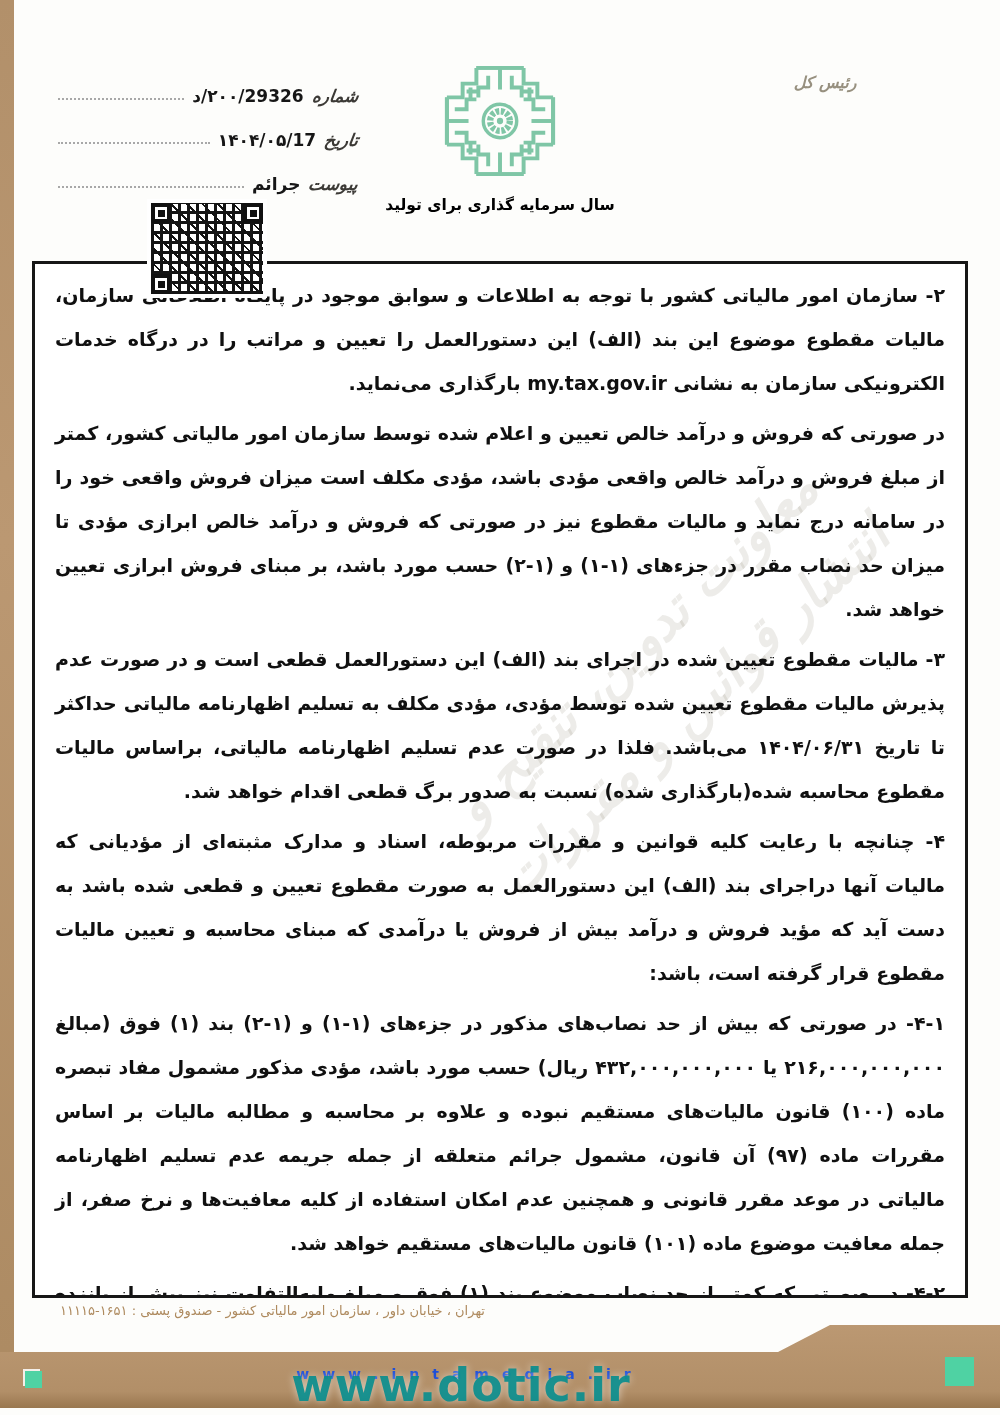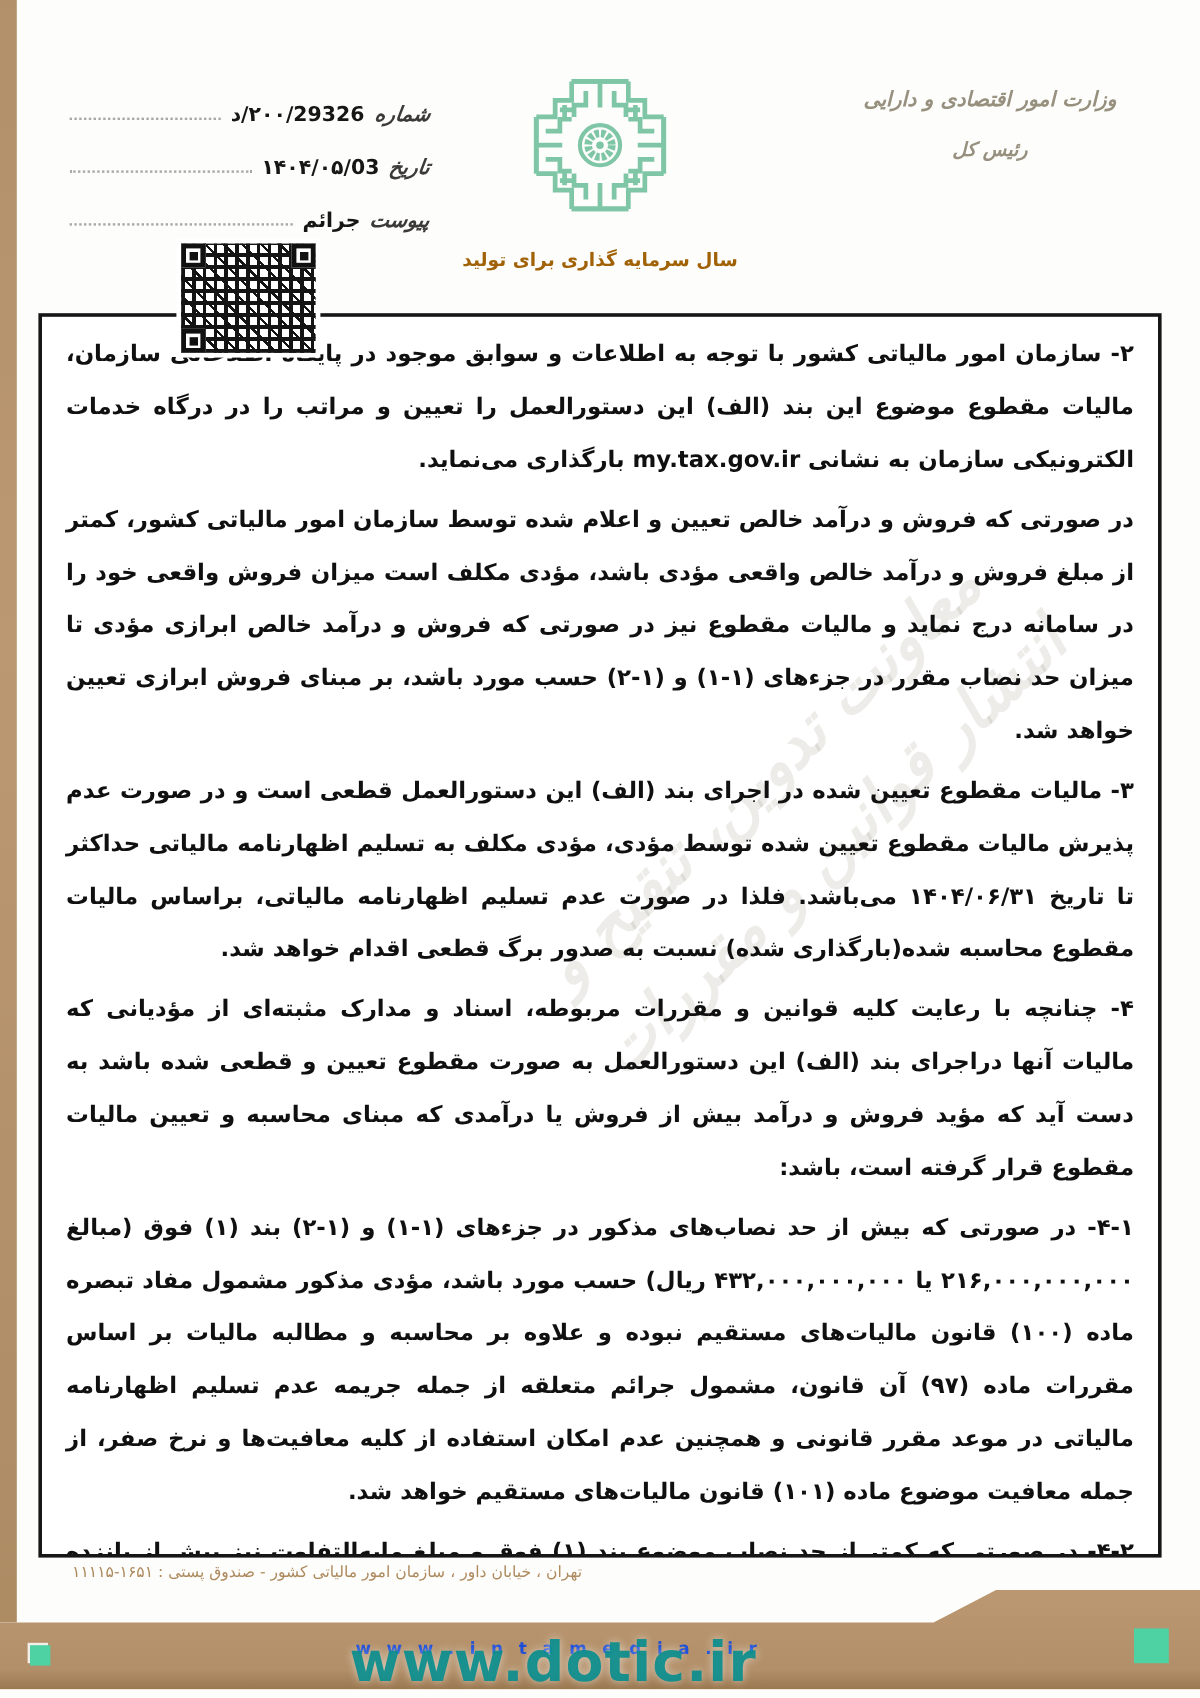--- a/index.html
+++ b/index.html
@@ -54,21 +54,21 @@
   .header-left { position:absolute; left:58px; top:66px; width:300px; z-index:2; }
   .hrow { display:flex; direction:rtl; align-items:flex-end; height:44px; gap:8px; }
   .hlabel {
     font-size:17px; font-weight:bold; font-style:italic; color:#3c3a36;
     transform:skewX(-8deg); white-space:nowrap; padding-bottom:4px;
   }
   .hvalue { font-size:17px; font-weight:bold; color:#161616; white-space:nowrap; padding-bottom:4px; }
   .hleader { flex:1; min-width:18px; border-bottom:2px dotted #a8a8a8; margin-bottom:10px; }
 
   .brand-center { position:absolute; left:378px; top:62px; width:244px; text-align:center; z-index:2; }
-  .brand-slogan { margin-top:24px; font-size:15.5px; font-weight:bold; color:#a16207; }
+  .brand-slogan { margin-top:12px; font-size:15.5px; font-weight:bold; color:#000000; }
 
   .header-right {
     position:absolute; right:20px; top:62px; width:310px; text-align:center;
     color:#97907f; font-size:17px; font-weight:bold; font-style:italic;
     line-height:42px; letter-spacing:1px; filter:blur(.35px); z-index:2;
   }
   .header-right .line3 { font-size:16px; }
 
   
   .qr {
@@ -119,21 +119,21 @@
 <div class="teal-square-right"></div>
 
 <div class="header-left">
   <div class="hrow">
     <span class="hlabel">شماره</span>
     <span class="hvalue">۲۰۰/29326/د</span>
     <span class="hleader"></span>
   </div>
   <div class="hrow">
     <span class="hlabel">تاریخ</span>
-    <span class="hvalue">۱۴۰۴/۰۵/03</span>
+    <span class="hvalue">۱۴۰۴/۰۵/17</span>
     <span class="hleader"></span>
   </div>
   <div class="hrow">
     <span class="hlabel">پیوست</span>
     <span class="hvalue">جرائم</span>
     <span class="hleader"></span>
   </div>
 </div>
 
 <div class="brand-center">
@@ -153,21 +153,20 @@
       <use href="#kufic-motif" transform="rotate(270 60 60)"></use>
     </g>
     <circle cx="60" cy="60" r="17" stroke="#7fc6a6" stroke-width="3.5" fill="none"></circle>
     <circle cx="60" cy="60" r="10" stroke="#7fc6a6" stroke-width="6.5" fill="none" stroke-dasharray="3.6 1.7"></circle>
     <circle cx="60" cy="60" r="3.2" fill="#7fc6a6"></circle>
   </svg>
   <div class="brand-slogan">سال سرمایه گذاری برای تولید</div>
 </div>
 
 <div class="header-right">
-  <div class="line1">وزارت امور اقتصادی و دارایی</div>
   <div class="line3">رئیس کل</div>
 </div>
 
 <div class="qr">
   <div class="qr-pattern"></div>
   <div class="finder f-tl">
       <i></i>
     </div>
   <div class="finder f-tr">
       <i></i>

